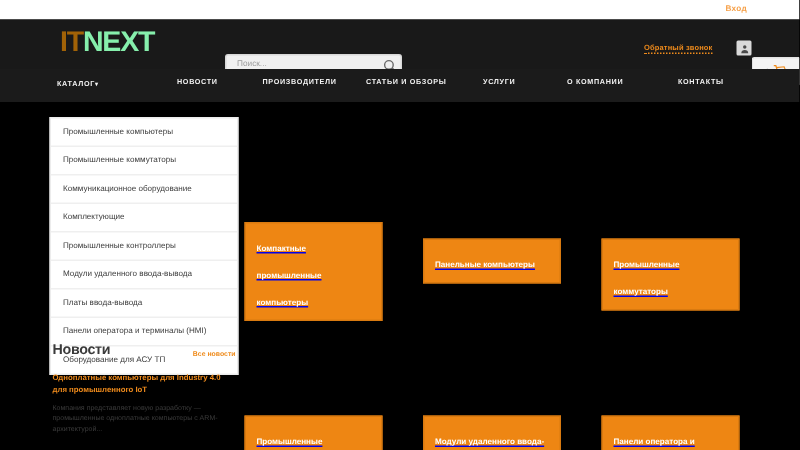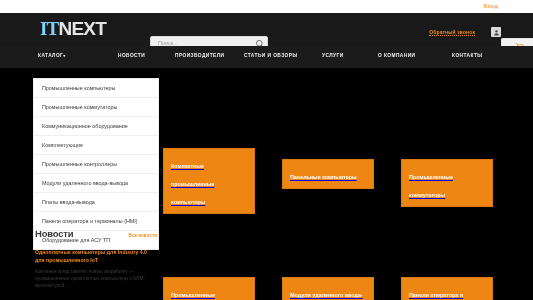--- a/index.html
+++ b/index.html
@@ -27,22 +27,22 @@
   
   .header {
     position: absolute; top: 13px; left: 0; width: 533px; height: 33px;
     background: #191919;
   }
   .logo {
     position: absolute; left: 40px; top: 6px;
     font-size: 19px; font-weight: 700; letter-spacing: -0.8px;
     line-height: 19px; white-space: nowrap;
   }
-  .logo .it { color: #7dd3fc; font-family: Liberation Serif, serif; }
-  .logo .next { color: #e5e5e5; }
+  .logo .it { color: #a16207; }
+  .logo .next { color: #86efac; }
 
   .search-wrap {
     position: absolute; left: 150px; top: 23px;
     width: 118px; height: 14px;
     background: #f0f0f0;
     border: 1px solid #d8d8d8;
     border-radius: 2px;
   }
   .search-input {
     position: absolute; left: 5px; top: 0; height: 12px; width: 95px;

